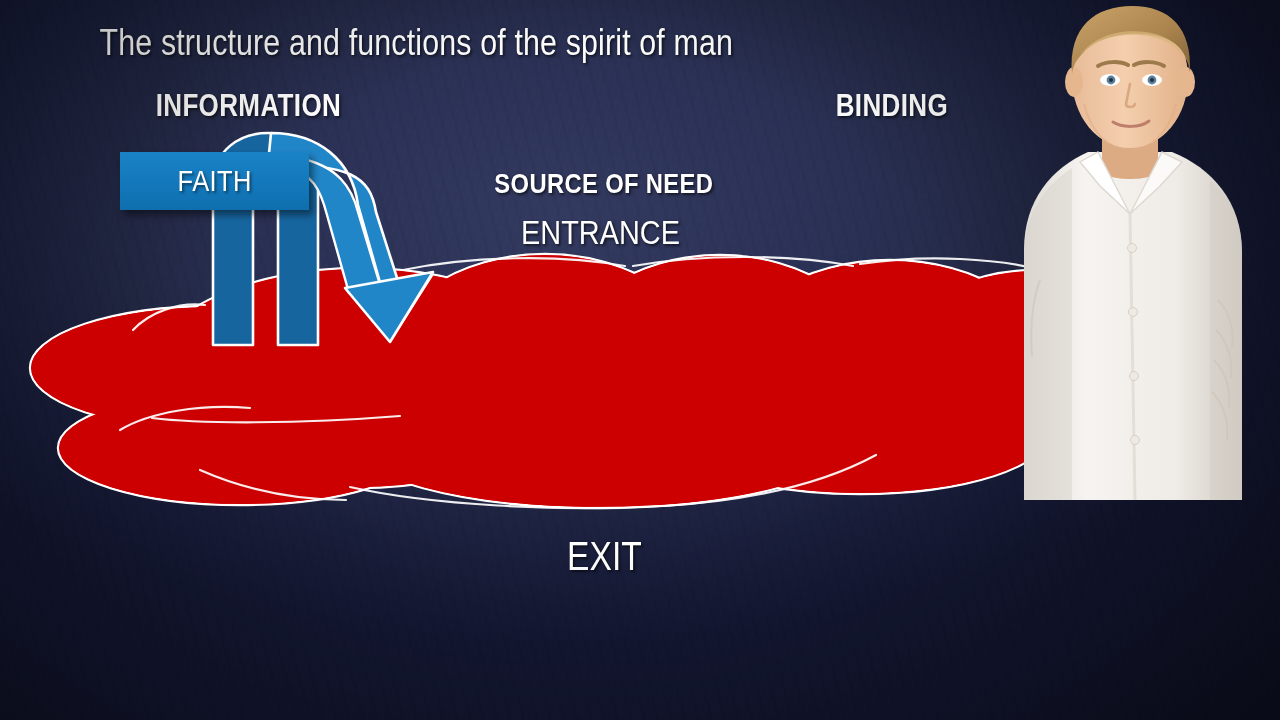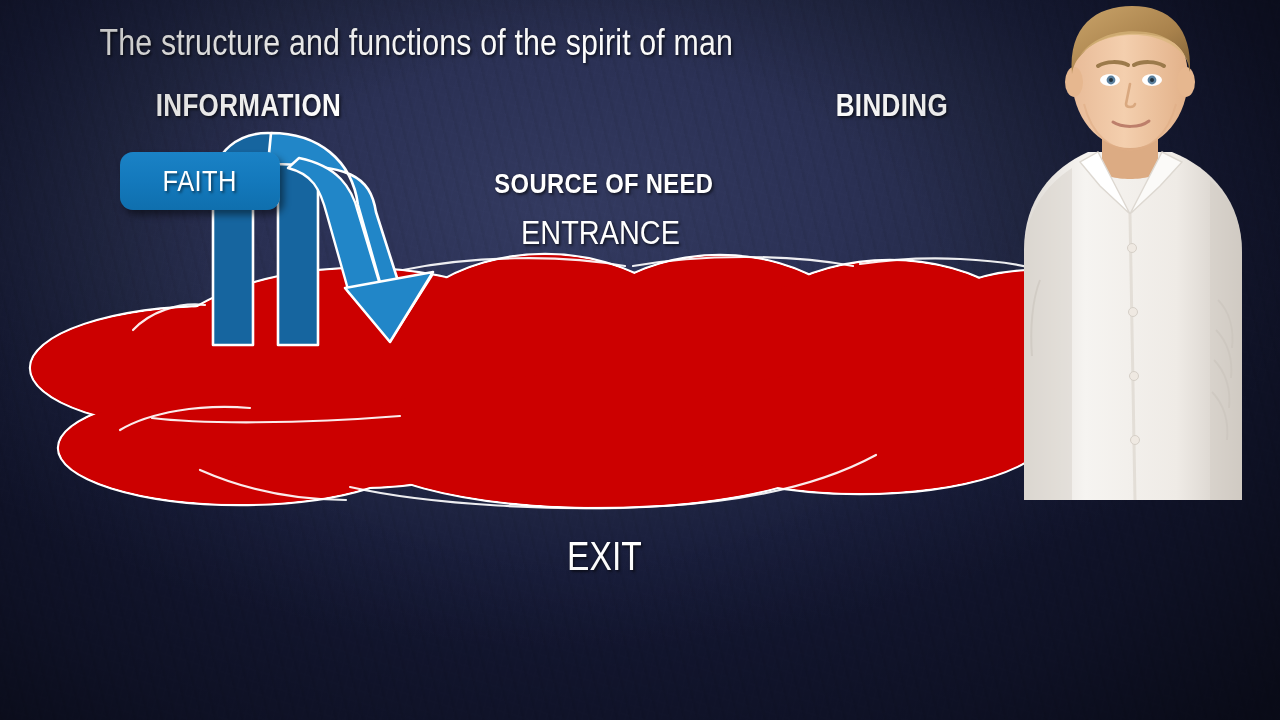--- a/index.html
+++ b/index.html
@@ -73,26 +73,25 @@
   }
   #w-spirit { left:222px; top:348px; font-size:46px; }
   #w-love   { left:380px; top:353px; font-size:40px; font-weight:700; letter-spacing:.5px; }
   #w-freedom{ left:675px; top:348px; font-size:46px; }
   #w-justice{ left:893px; top:348px; font-size:46px; }
 
   
   #faith-box{
     position:absolute;
     left:120px; top:152px;
-    width:160px; height:58px;
+    width:189px; height:58px;
     background:linear-gradient(180deg,#1a82c6 0%,#1378bb 55%,#0f6fae 100%);
     box-shadow:4px 5px 7px rgba(0,0,0,.45);
     display:flex;align-items:center;justify-content:center;
     z-index:6;
-    border-radius:13px;
   }
   #faith-box span{
     color:#fff;font-size:30px;font-weight:300;
     transform:scaleX(.85);
     text-shadow:2px 2px 3px rgba(0,0,0,.5);
     letter-spacing:.5px;
   }
 
   
   #person{

